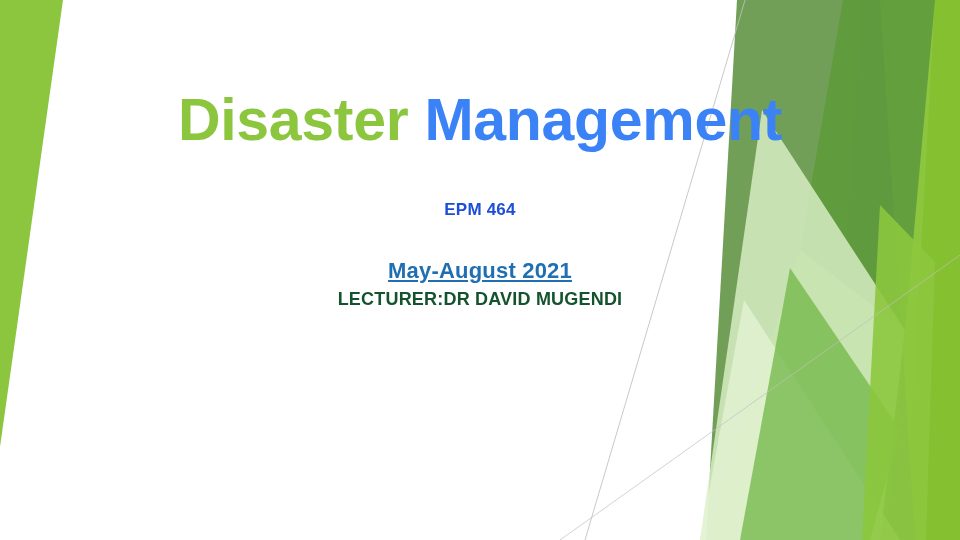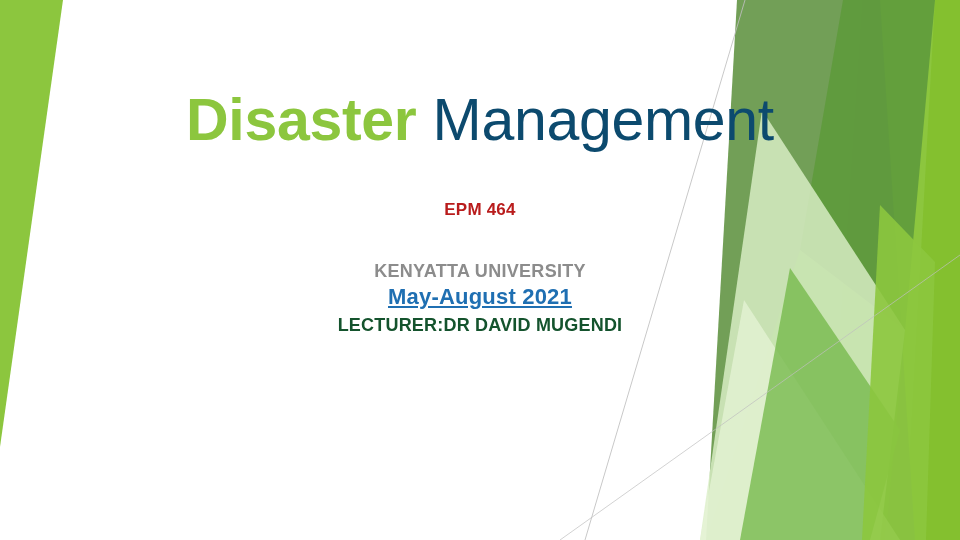--- a/index.html
+++ b/index.html
@@ -39,35 +39,35 @@
     font-size: 59px;
     line-height: 64px;
     letter-spacing: -0.3px;
     white-space: nowrap;
   }
   .title-part-a {
     color: #8CC63E;
     font-weight: 700;
   }
   .title-part-b {
-    color: #0c4a6e;
-    font-weight: 400;
+    color: #3b82f6;
+    font-weight: 700;
   }
   .subtitle-block {
     position: absolute;
     left: 0;
     top: 198px;
     width: 960px;
     text-align: center;
   }
   .course-code {
     font-size: 17px;
     line-height: 24px;
     font-weight: 700;
-    color: #b91c1c;
+    color: #1d4ed8;
     letter-spacing: 0.2px;
   }
   .spacer-line {
     height: 36px;
   }
   .institution {
     font-size: 18px;
     line-height: 26px;
     font-weight: 700;
     color: #8C8C8C;
@@ -128,21 +128,20 @@
 
   <div id="content">
 
     <div class="slide-title">
       <span class="title-part-a">Disaster </span><span class="title-part-b">Management</span>
     </div>
 
     <div class="subtitle-block">
       <div class="course-code">EPM 464</div>
       <div class="spacer-line"></div>
-      <div class="institution">KENYATTA UNIVERSITY</div>
       <div class="term-link-row">
         <span class="term-link">May-August 2021</span>
       </div>
       <div class="lecturer">LECTURER:DR DAVID MUGENDI</div>
     </div>
 
   </div>
 </div>
 
 </body></html>

